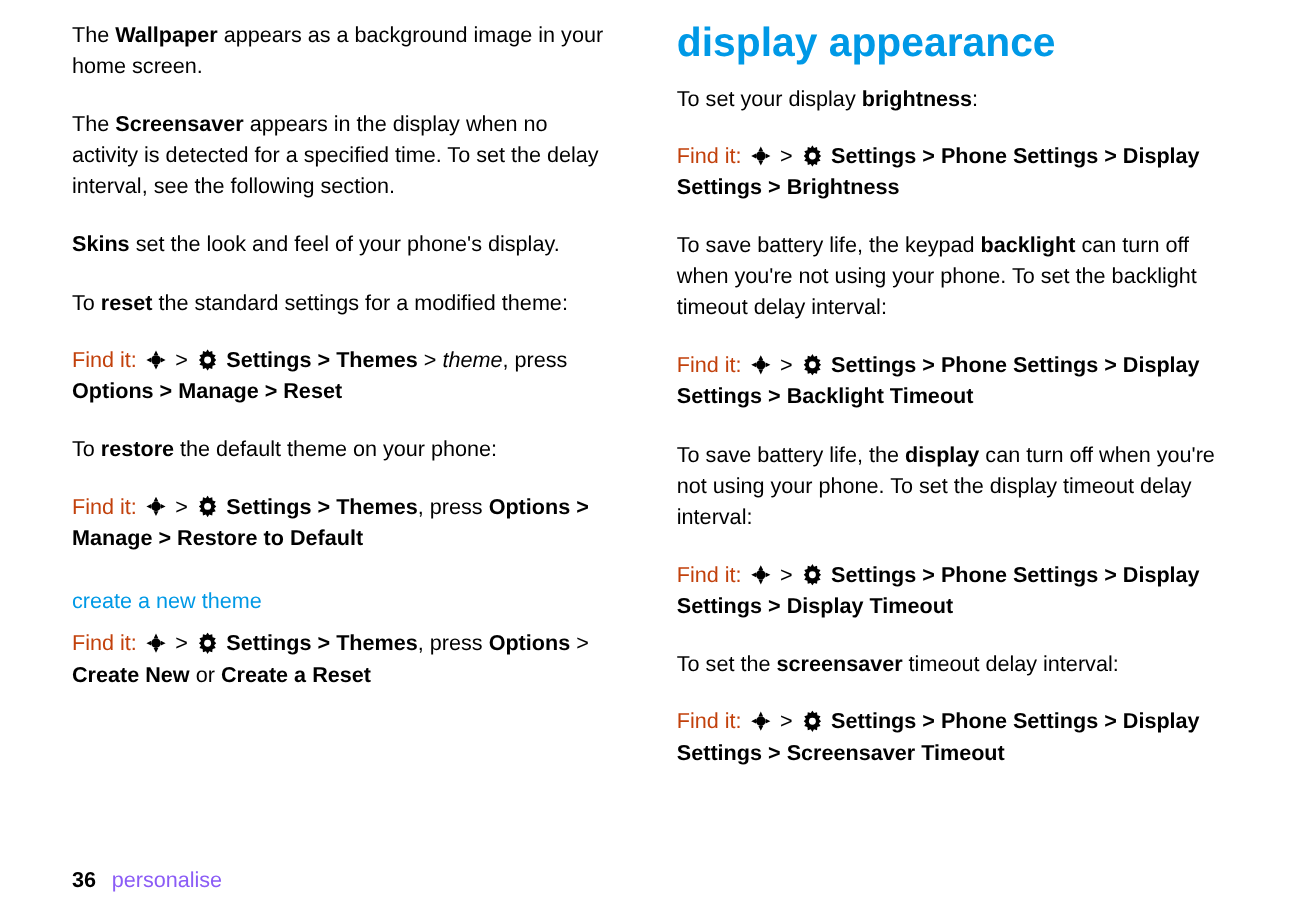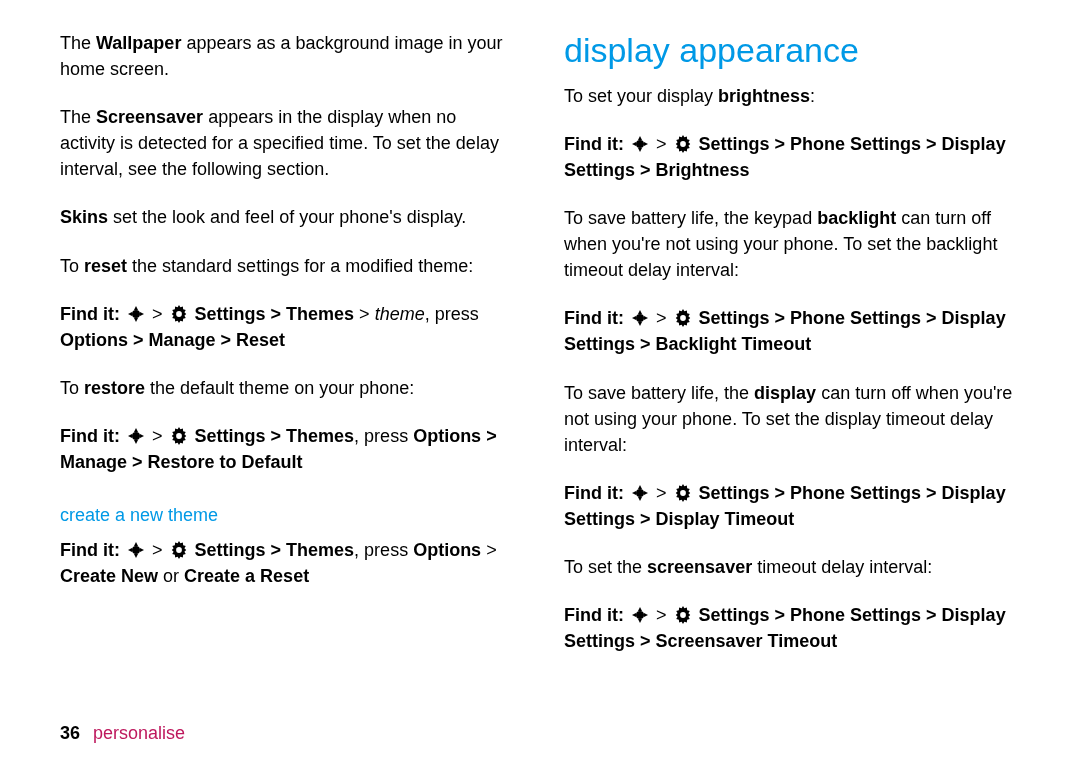--- a/index.html
+++ b/index.html
@@ -1,29 +1,29 @@
 <!DOCTYPE html>
 <html><head>
 <meta charset="utf-8">
 <style>
   html,body{margin:0;padding:0;background:#fff;font-family:Arial,Helvetica,sans-serif;color:#000}
-  .page{width:1080px;height:766px;position:relative;box-sizing:border-box;padding:30px 60px 0 60px}
+  .page{width:1080px;height:766px;position:relative;box-sizing:border-box;padding:16px 60px 0 60px}
   .columns{display:flex;gap:48px}
   .col{flex:1;min-width:0}
   p{margin:0 0 22px 0;font-size:18px;line-height:1.45}
-  h1{margin:0 0 12px 0;font-size:34px;font-weight:400;color:#0099e6;line-height:1.2}
+  h1{margin:0 0 12px 0;font-size:34px;font-weight:700;color:#0099e6;line-height:1.2}
   h2{margin:30px 0 10px 0;font-size:18px;font-weight:400;color:#0099e6;line-height:1.2}
   b,.b{font-weight:700}
-  .blue{color:#000000;font-weight:700}
+  .blue{color:#c2410c;font-weight:400}
   i{}
   .icon{display:inline-block;vertical-align:-3px;margin:0 2px}
   .icon svg{display:block}
   .footer{position:absolute;left:60px;bottom:22px;font-size:18px}
   .footer .pagenum{font-weight:700;margin-right:8px}
-  .footer .sect{color:#be185d}
+  .footer .sect{color:#8b5cf6}
 </style>
 </head>
 <body>
 
 <div class="page">
   <div class="columns">
 
     <div class="col">
       <p>
         <span>The </span><b>Wallpaper</b><span> appears as a background image in your home screen.</span>

